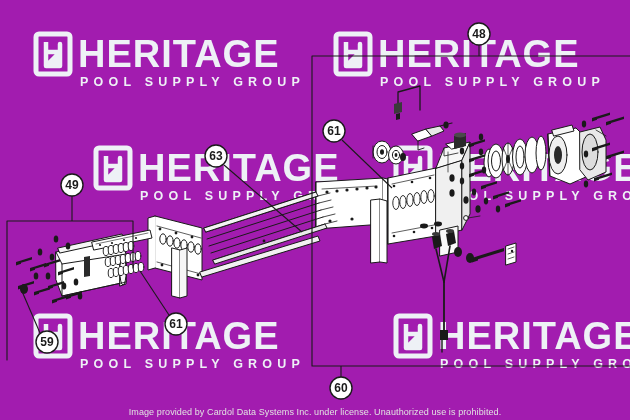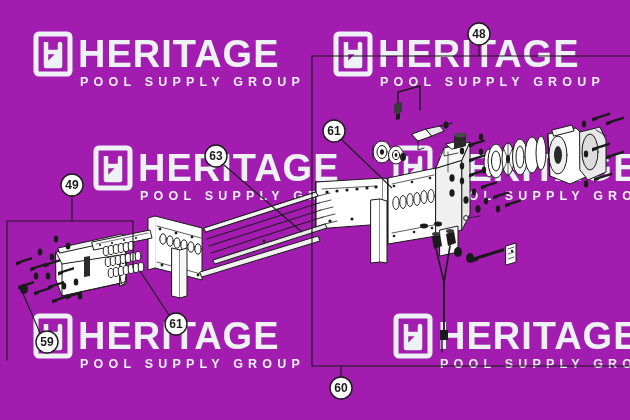--- a/index.html
+++ b/index.html
@@ -464,14 +464,17 @@
         <circle cx="47" cy="342" r="11" fill="#ffffff" stroke="#1a1a1a" stroke-width="1.4"></circle>
         <text x="47" y="346.2" text-anchor="middle" fill="#1a1a1a" font-family="&quot;Liberation Sans&quot;, sans-serif" font-size="12" font-weight="bold">59</text>
       </g>
       <g>
         <line x1="341" y1="377" x2="341" y2="366" stroke="#1a1a1a" stroke-width="1.1"></line>
         <circle cx="341" cy="388" r="11" fill="#ffffff" stroke="#1a1a1a" stroke-width="1.4"></circle>
         <text x="341" y="392.2" text-anchor="middle" fill="#1a1a1a" font-family="&quot;Liberation Sans&quot;, sans-serif" font-size="12" font-weight="bold">60</text>
       </g>
     </svg>
 
+  <div class="footer">
+    <span>Image provided by Cardol Data Systems Inc. under license. Unauthorized use is prohibited.</span>
+  </div>
 
 </div>
 
 </body></html>

